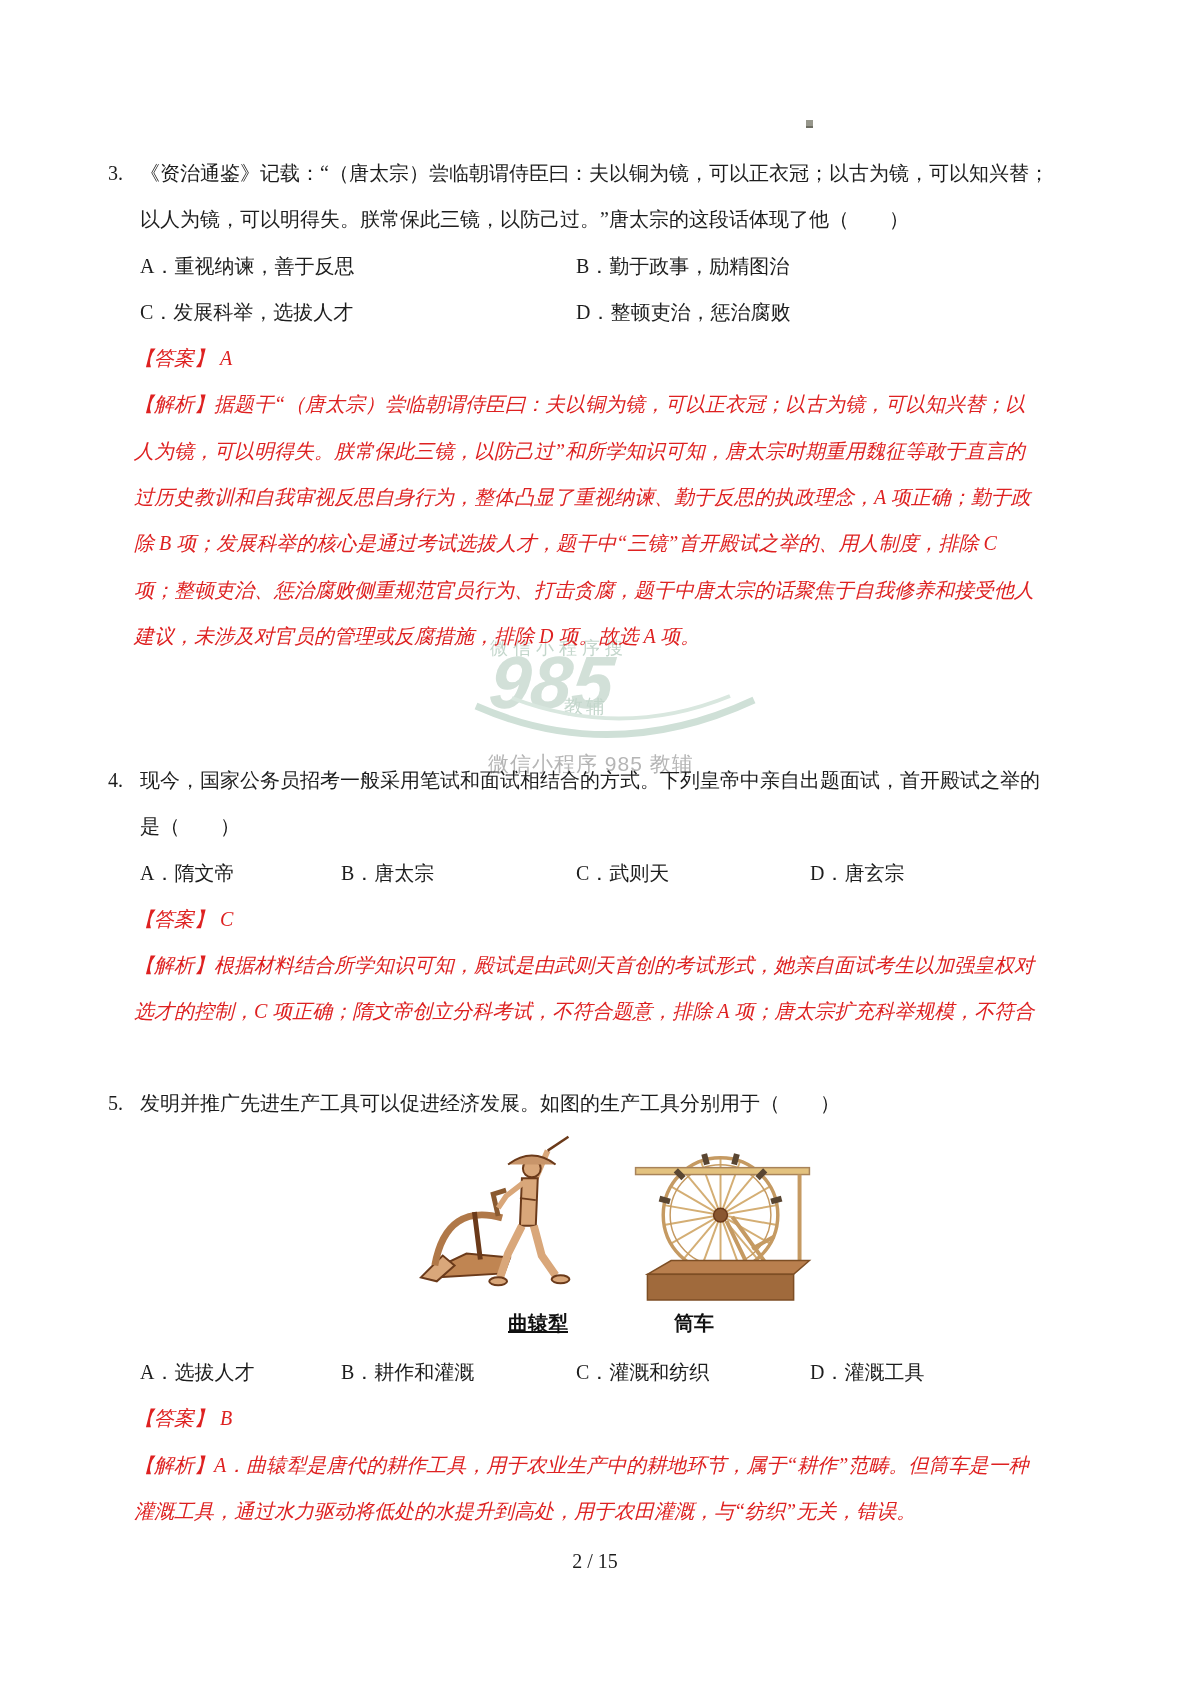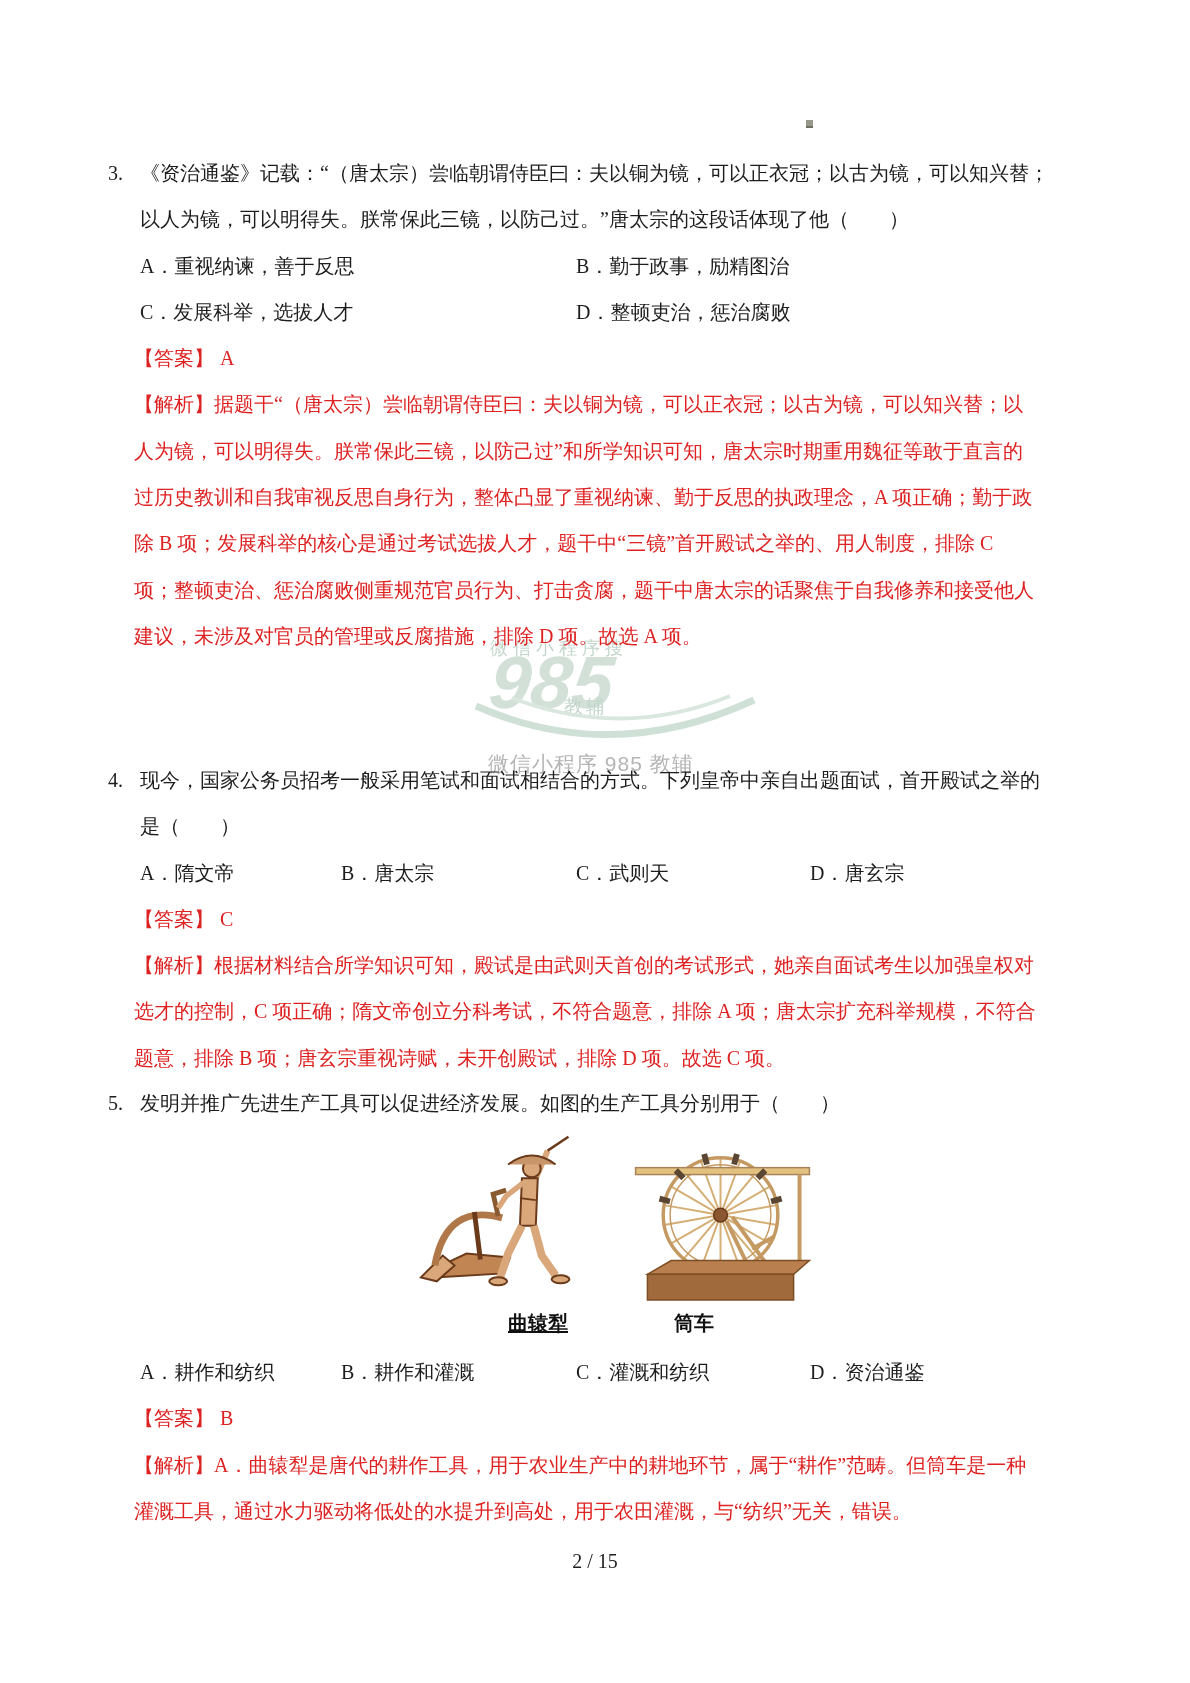--- a/index.html
+++ b/index.html
@@ -3,21 +3,21 @@
 <meta charset="utf-8">
 <style>
   html,body{margin:0;padding:0;background:#ffffff;}
   .page{position:relative;width:1190px;height:1683px;background:#fff;overflow:hidden;
         font-family:"Liberation Serif","DejaVu Serif",serif;color:var(--ink,#1d1d1d);}
   .qblock{position:absolute;left:108px;width:1000px;z-index:2;}
   .line{height:46.3px;line-height:46.3px;font-size:20px;white-space:nowrap;}
   .num{display:inline-block;width:32px;}
   .indent{padding-left:32px;}
   .hang{padding-left:26px;}
-  .red{color:var(--red,#de2121);}
+  .red{color:var(--red,#de2121);font-style:italic;}
   .ansv{padding-left:6px;}
   .optA{display:inline-block;width:436px;}
   .o1{display:inline-block;width:201px;}
   .o2{display:inline-block;width:235px;}
   .o3{display:inline-block;width:234px;}
   .figwrap{position:absolute;z-index:2;}
   .caption{position:absolute;z-index:2;font-family:"Liberation Sans","DejaVu Sans",sans-serif;
            font-weight:bold;font-size:20px;color:#111;}
   .footer{position:absolute;left:0;right:0;top:1550px;text-align:center;font-size:20px;z-index:2;}
   
@@ -64,21 +64,20 @@
     <div class="line hang red">建议，未涉及对官员的管理或反腐措施，排除 D 项。故选 A 项。</div>
   </div>
 
   <div class="qblock" id="q4" style="top:757px;">
     <div class="line"><span class="num">4.</span><span>现今，国家公务员招考一般采用笔试和面试相结合的方式。下列皇帝中亲自出题面试，首开殿试之举的</span></div>
     <div class="line indent">是（　　）</div>
     <div class="line indent"><span class="o1">A．隋文帝</span><span class="o2">B．唐太宗</span><span class="o3">C．武则天</span><span>D．唐玄宗</span></div>
     <div class="line hang red"><span>【答案】</span><span class="ansv">C</span></div>
     <div class="line hang red">【解析】根据材料结合所学知识可知，殿试是由武则天首创的考试形式，她亲自面试考生以加强皇权对</div>
     <div class="line hang red">选才的控制，C 项正确；隋文帝创立分科考试，不符合题意，排除 A 项；唐太宗扩充科举规模，不符合</div>
-    <div class="line hang red">题意，排除 B 项；唐玄宗重视诗赋，未开创殿试，排除 D 项。故选 C 项。</div>
   </div>
 
   <div class="qblock" id="q5-stem" style="top:1080px;">
     <div class="line"><span class="num">5.</span><span>发明并推广先进生产工具可以促进经济发展。如图的生产工具分别用于（　　）</span></div>
   </div>
 
   <div class="figwrap" style="left:415px;top:1126px;">
     <svg width="198" height="172" viewBox="0 0 200 172">
       <path d="M14,146 L52,128 L96,132 L90,148 L24,152 Z" fill="#c08552" stroke="#6b3a1a" stroke-width="2"></path>
       <path d="M6,152 L28,130 L40,140 L22,156 Z" fill="#d9a77a" stroke="#6b3a1a" stroke-width="2"></path>
@@ -135,21 +134,21 @@
         <line x1="88" y1="14" x2="88" y2="25" transform="rotate(345 88 78)"></line>
       </g>
       <polygon points="14,138 38,124 178,124 162,138" fill="#b97f4e" stroke="#7d4e24" stroke-width="1.5"></polygon>
       <rect x="14" y="138" width="148" height="26" fill="#a06a3c" stroke="#7d4e24" stroke-width="1.5"></rect>
     </svg>
   </div>
   <div class="caption" style="left:508px;top:1310px;text-decoration:underline;">曲辕犁</div>
   <div class="caption" style="left:674px;top:1310px;">筒车</div>
 
   <div class="qblock" id="q5-rest" style="top:1349px;">
-    <div class="line indent"><span class="o1">A．耕作和纺织</span><span class="o2">B．耕作和灌溉</span><span class="o3">C．灌溉和纺织</span><span>D．资治通鉴</span></div>
+    <div class="line indent"><span class="o1">A．选拔人才</span><span class="o2">B．耕作和灌溉</span><span class="o3">C．灌溉和纺织</span><span>D．灌溉工具</span></div>
     <div class="line hang red"><span>【答案】</span><span class="ansv">B</span></div>
     <div class="line hang red">【解析】A．曲辕犁是唐代的耕作工具，用于农业生产中的耕地环节，属于“耕作”范畴。但筒车是一种</div>
     <div class="line hang red">灌溉工具，通过水力驱动将低处的水提升到高处，用于农田灌溉，与“纺织”无关，错误。</div>
   </div>
 
   <div class="footer">2 / 15</div>
 
 </div>
 
 </body></html>

